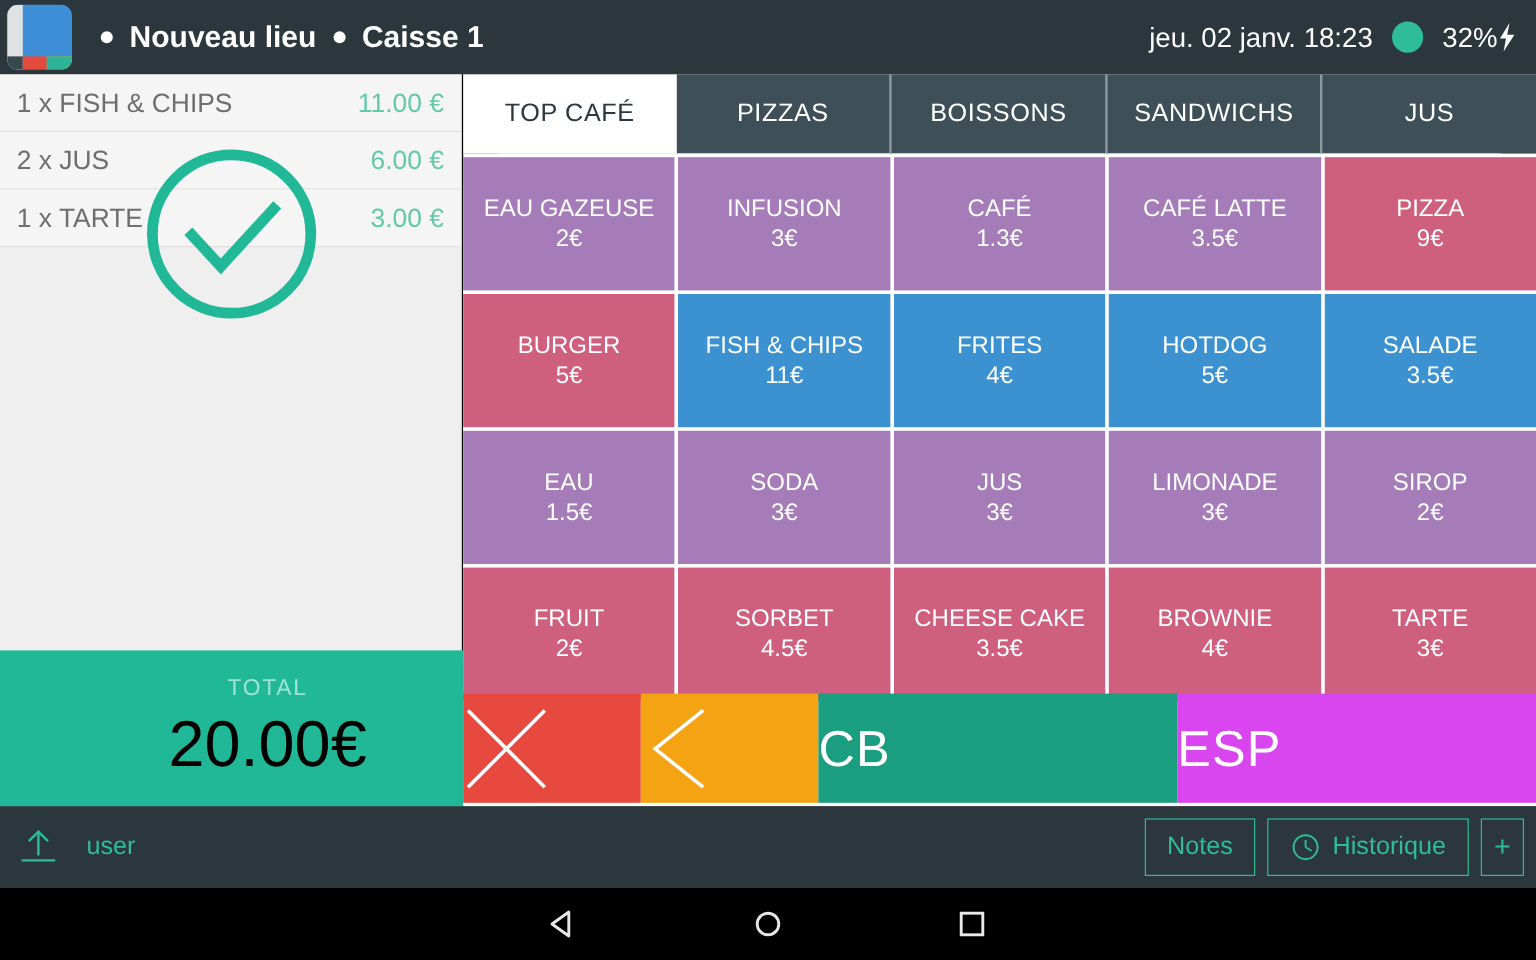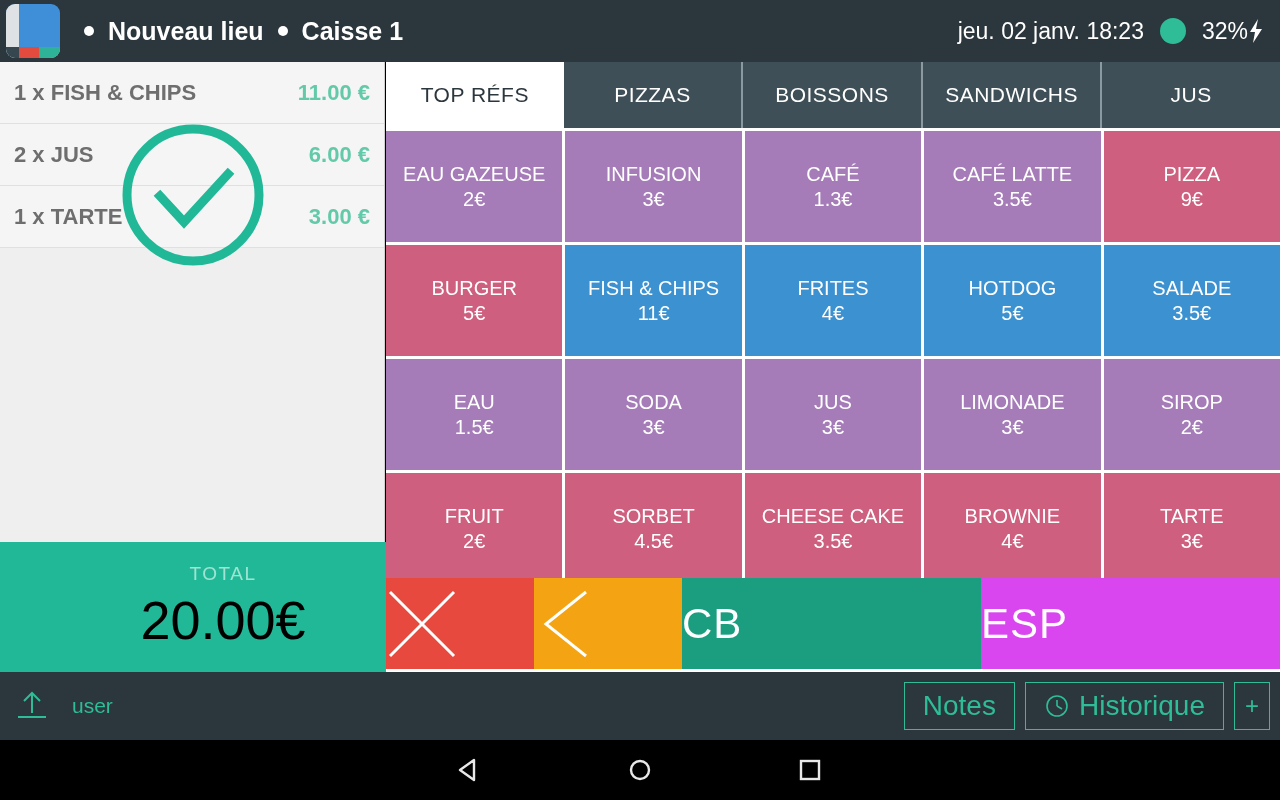--- a/index.html
+++ b/index.html
@@ -44,23 +44,23 @@
   .batt-circle { width:26px; height:26px; border-radius:50%; background:#2ebd96; }
   .batt-text { color:#fff; font-size:23px; display:flex; align-items:center; }
 
   
   .leftpanel {
     position:absolute; left:0; top:62px; width:385px; height:610px;
     background:#efefef; border-right:1px solid #cfcfcf;
   }
   .order-list { position:absolute; top:0; left:0; right:0; }
   .order-row {
-    height:62px; display:flex; align-items:center;
+    height:48px; display:flex; align-items:center;
     border-bottom:1px solid #e0e0e0;
-    background:#f5f5f5; padding:0 14px;font-weight:bold;
+    background:#f5f5f5; padding:0 14px;
   }
   .order-name { color:#6e6e6e; font-size:22px; flex:1; white-space:nowrap; }
   .order-price { color:#62c9a9; font-size:22px; }
 
   .valid-overlay {
     position:absolute; left:0; top:0; width:385px; height:420px;
     display:flex; flex-direction:column; align-items:center;
     justify-content:flex-start; pointer-events:none;
   }
   .check-circle {
@@ -123,21 +123,21 @@
   .bottombar {
     position:absolute; left:0; top:672px; width:1280px; height:68px;
     background:#2b363d; display:flex; align-items:center;
   }
   .user-area { display:flex; align-items:center; gap:22px; margin-left:14px; }
   .user-name { color:#2ebd96; font-size:21px; }
   .bb-right { margin-left:auto; margin-right:10px; display:flex; align-items:center; gap:10px; }
   .bb-btn {
     border:1px solid #2ebd96; color:#2ebd96;
     height:48px; display:flex; align-items:center; justify-content:center;
-    gap:9px; padding:0 18px; font-size:28px; background:transparent;
+    gap:9px; padding:0 18px; font-size:21px; background:transparent;
   }
   .bb-btn.plus { padding:0; width:36px; font-size:24px; }
 
   
   .navbar {
     position:absolute; left:0; top:740px; width:1280px; height:60px;
     background:#000000; display:flex; align-items:center; justify-content:center;
   }
   .nav-slot { width:170px; display:flex; align-items:center; justify-content:center; }
 </style>
@@ -200,21 +200,21 @@
 
     <div class="total-box">
       <div class="total-label">TOTAL</div>
       <div class="total-amount">20.00€</div>
     </div>
   </div>
 
   <div class="rightpanel">
 
     <div class="tabs">
-      <div class="tab active">TOP RÉFS</div>
+      <div class="tab active">TOP CAFÉ</div>
       <div class="tab">PIZZAS</div>
       <div class="tab">BOISSONS</div>
       <div class="tab">SANDWICHS</div>
       <div class="tab">JUS</div>
     </div>
 
     <div class="grid" id="product-grid">
         <div class="tile c-purple">
           <div class="t-name">EAU GAZEUSE</div>
           <div class="t-price">2€</div>

